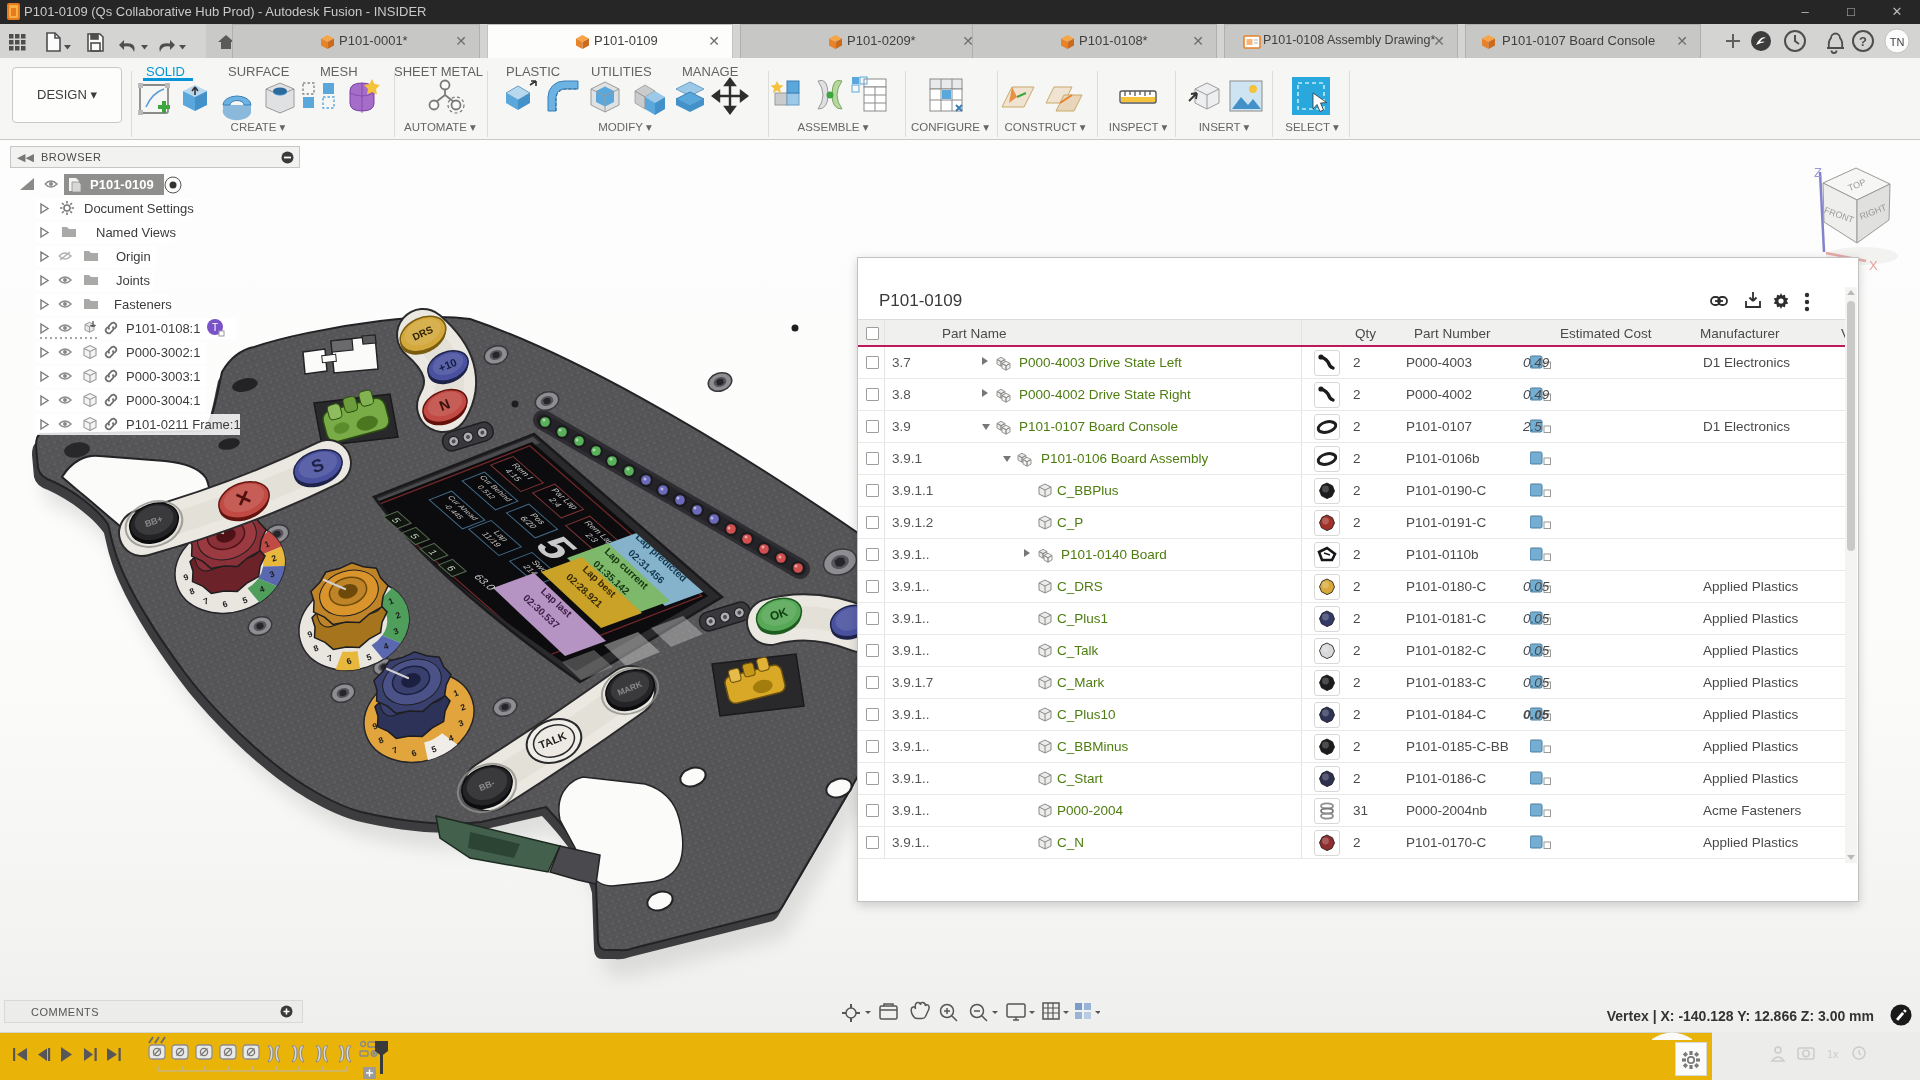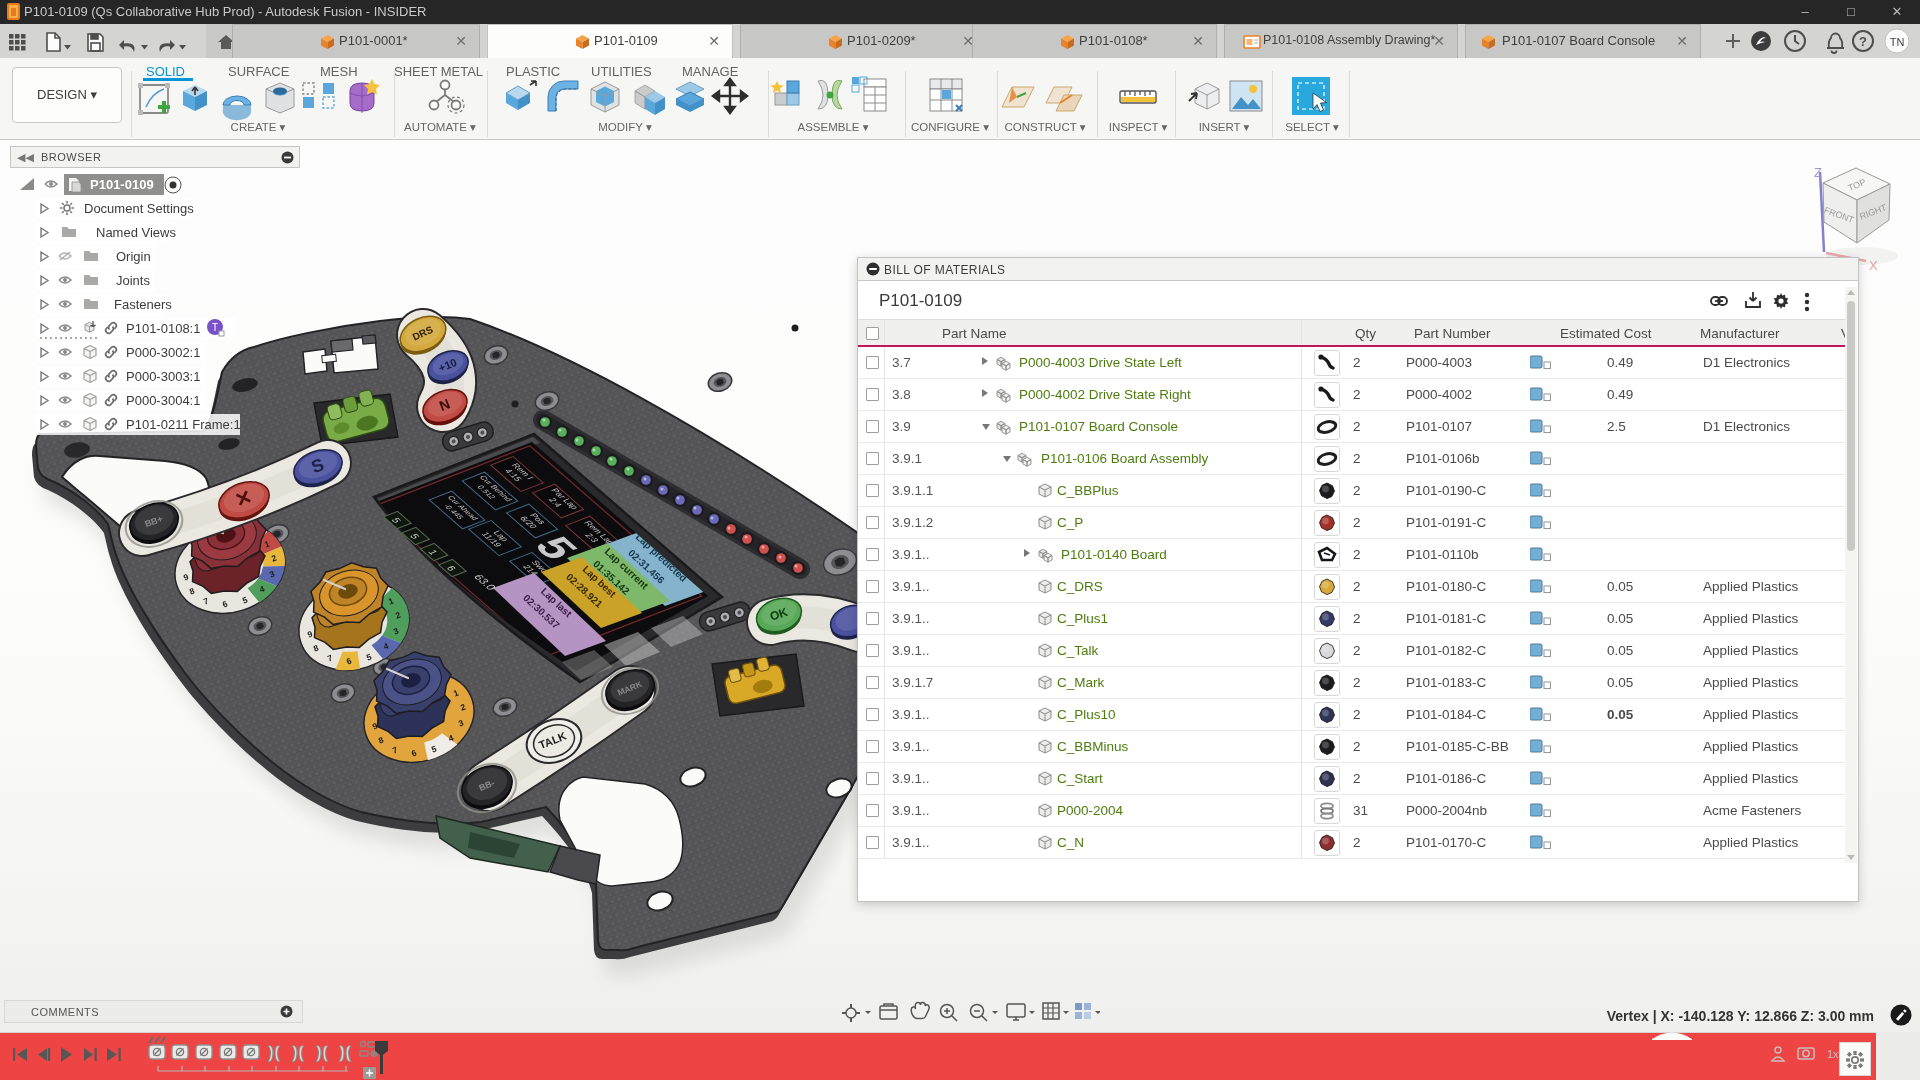--- a/index.html
+++ b/index.html
@@ -39,29 +39,29 @@
 .btri{position:absolute;top:10px;width:0;height:0;}
 .btri.r{border-left:6px solid #777;border-top:4.5px solid transparent;border-bottom:4.5px solid transparent;}
 .btri.d{border-top:6px solid #777;border-left:4.5px solid transparent;border-right:4.5px solid transparent;top:13px;}
 .bico{position:absolute;top:7px;}
 .vline{position:absolute;top:0;width:1px;height:100%;background:#e4e4e3;}
 .brow{position:absolute;left:0;width:988px;height:32px;border-bottom:1px solid #e9e9e8;}
 .bnum{position:absolute;left:34px;top:8px;color:#555;}
 .bname{position:absolute;top:8px;color:#4d7c0f;white-space:nowrap;}
 .bqty{position:absolute;left:495px;top:8px;}
 .bpn{position:absolute;left:548px;top:8px;}
-.bcost{position:absolute;left:749px;top:8px;}
+.bcost{position:absolute;left:665px;top:8px;font-style:italic;}
 .bmfg{position:absolute;left:845px;top:8px;}
 .bcheck{position:absolute;left:8px;top:9px;width:13px;height:13px;border:1px solid #9e9e9d;background:#fff;border-radius:1px;}
 .bthumb{position:absolute;left:456px;top:3px;width:26px;height:26px;border:1px solid #d8d8d7;border-radius:3px;background:#fff;}
 #bomfoot{position:absolute;left:0;top:604px;width:1000px;height:38px;background:#f4f4f3;border-top:1px solid #ddddDC;}
 #closebtn{position:absolute;right:15px;top:8px;width:54px;height:22px;background:#fbfbfa;border:1px solid #b4b4b3;border-radius:2px;text-align:center;line-height:20px;font-size:13px;color:#444;}
 #bomscroll{position:absolute;right:1px;top:29px;width:12px;height:576px;background:#f4f4f3;}
 
-#timeline{position:absolute;left:0;top:1032px;width:1876px;height:48px;background:#ef4444;border-top:1px solid #d4d4d3;}
+#timeline{position:absolute;left:0;top:1032px;width:1712px;height:48px;background:#eab308;border-top:1px solid #d4d4d3;}
 .tlgear{position:absolute;right:5px;top:9px;width:32px;height:34px;background:#fbfbfa;border:1px solid #d8d8d7;}
 </style></head>
 <body>
 <div id="app">
 
 <div id="titlebar">
  <svg width="18" height="20" style="position:absolute;left:5px;top:2px" viewBox="0 0 18 20">
         <rect x="2" y="1" width="13" height="17" rx="2" fill="#e87a1e"></rect>
         <rect x="4" y="3" width="9" height="13" rx="1" fill="#f7b046"></rect>
         <rect x="6" y="6" width="5" height="8" fill="#e87a1e"></rect>
@@ -922,27 +922,20 @@
           <path d="M9 10 l6 2" stroke="#16161a" stroke-width="1.6"></path>
         </g>
  <g id="thspring">
           <ellipse cx="12" cy="7" rx="6" ry="2.6" fill="none" stroke="#8e8e90" stroke-width="1.8"></ellipse>
           <ellipse cx="12" cy="12" rx="6" ry="2.6" fill="none" stroke="#7a7a7c" stroke-width="1.8"></ellipse>
           <ellipse cx="12" cy="17" rx="6" ry="2.6" fill="none" stroke="#8e8e90" stroke-width="1.8"></ellipse>
         </g>
 </defs>
     </svg>
 <div id="bom">
- <div id="bomhead">
-        <svg style="position:absolute;left:8px;top:4px" width="15" height="15">
-          <circle cx="7" cy="7" r="6.5" fill="#2e2e2e"></circle>
-          <rect x="3.2" y="6" width="7.6" height="2" fill="#fff"></rect>
-        </svg>
-        <span style="position:absolute;left:26px;top:5px;font-size:12px;color:#3c3c3c;letter-spacing:0.4px">BILL OF MATERIALS</span>
-      </div>
  <div id="bomtitle">P101-0109</div>
  <svg width="120" height="22" style="position:absolute;left:845px;top:33px" viewBox="0 0 120 22" fill="none" stroke="#2e2e2e" stroke-width="1.8">
   <g transform="translate(8,3)">
           <rect x="0" y="3" width="9" height="8" rx="4"></rect>
           <rect x="7" y="3" width="9" height="8" rx="4"></rect>
           <path d="M4 7 h8"></path>
         </g>
   <g transform="translate(42,1)">
           <path d="M8 0 v9 m0 0 l-3.5 -3.5 m3.5 3.5 l3.5 -3.5"></path>
           <path d="M1 9 v6 h14 v-6"></path>

